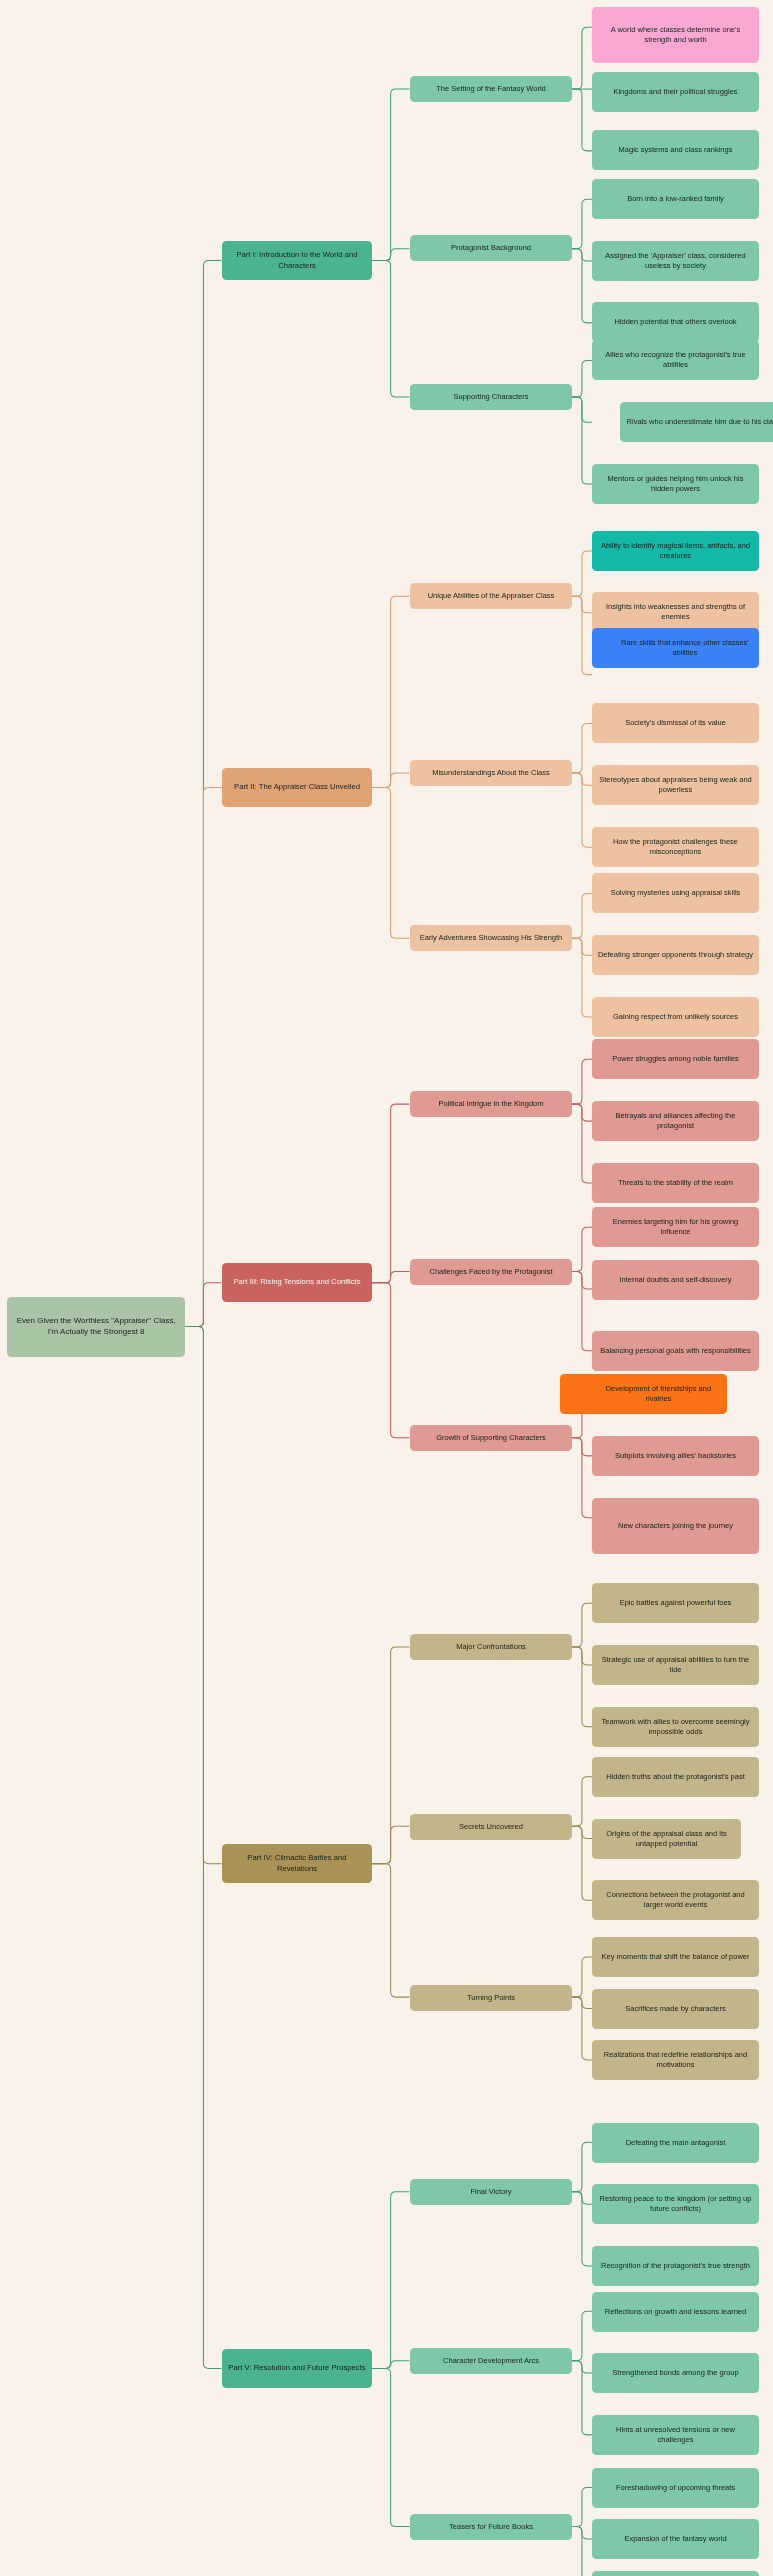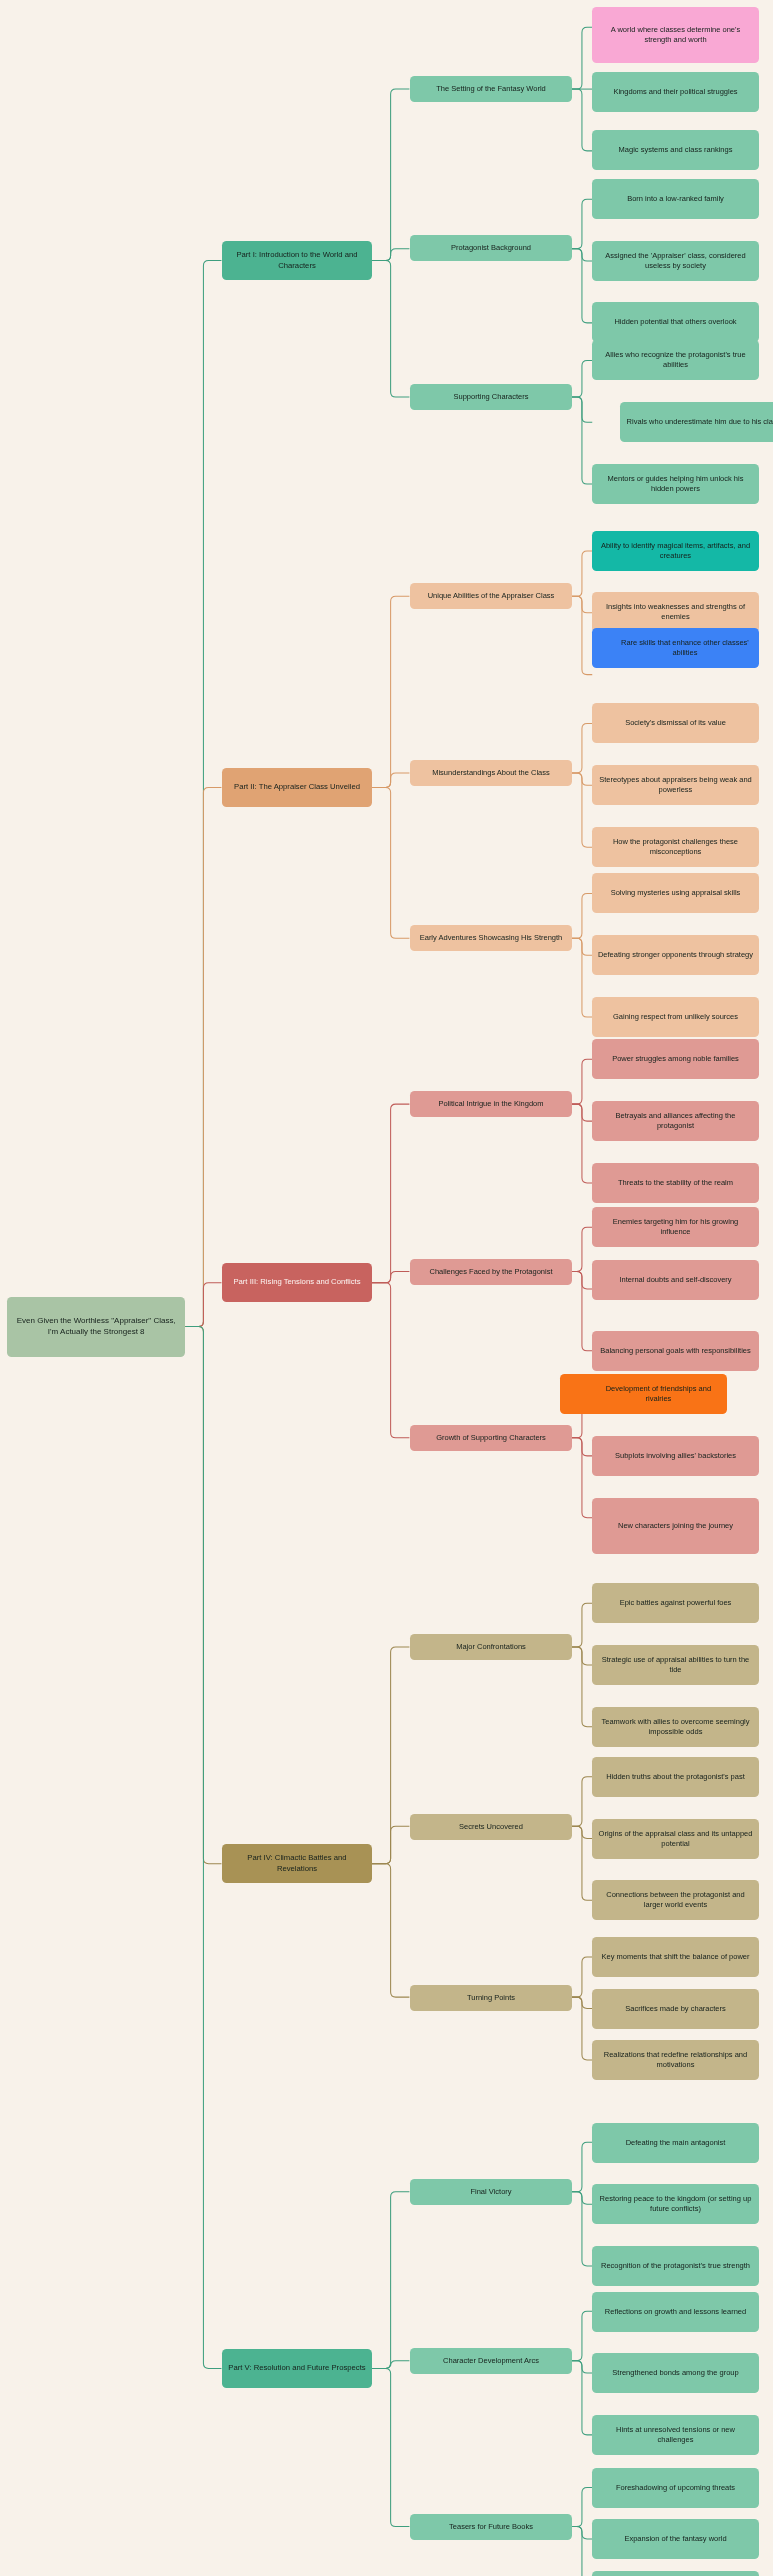--- a/index.html
+++ b/index.html
@@ -238,21 +238,21 @@
       </div>
       <div class="node l3" style="left: 592px; top: 1707px; width: 167px; height: 40px; background: rgb(195, 181, 138);">
         <span>Teamwork with allies to overcome seemingly impossible odds</span>
       </div>
       <div class="node l2" style="left: 410px; top: 1814px; width: 162px; height: 26px; background: rgb(195, 181, 138);">
         <span>Secrets Uncovered</span>
       </div>
       <div class="node l3" style="left: 592px; top: 1757px; width: 167px; height: 40px; background: rgb(195, 181, 138); justify-content: flex-end;">
         <span>Hidden truths about the protagonist's past</span>
       </div>
-      <div class="node l3" style="left: 592px; top: 1819px; width: 167px; height: 40px; background: rgb(195, 181, 138);">
+      <div class="node l3" style="left: 592px; top: 1819px; width: 149px; height: 40px; background: rgb(195, 181, 138);">
         <span>Origins of the appraisal class and its untapped potential</span>
       </div>
       <div class="node l3" style="left: 592px; top: 1880px; width: 167px; height: 40px; background: rgb(195, 181, 138);">
         <span>Connections between the protagonist and larger world events</span>
       </div>
       <div class="node l2" style="left: 410px; top: 1985px; width: 162px; height: 26px; background: rgb(195, 181, 138);">
         <span>Turning Points</span>
       </div>
       <div class="node l3" style="left: 592px; top: 1937px; width: 167px; height: 40px; background: rgb(195, 181, 138);">
         <span>Key moments that shift the balance of power</span>

